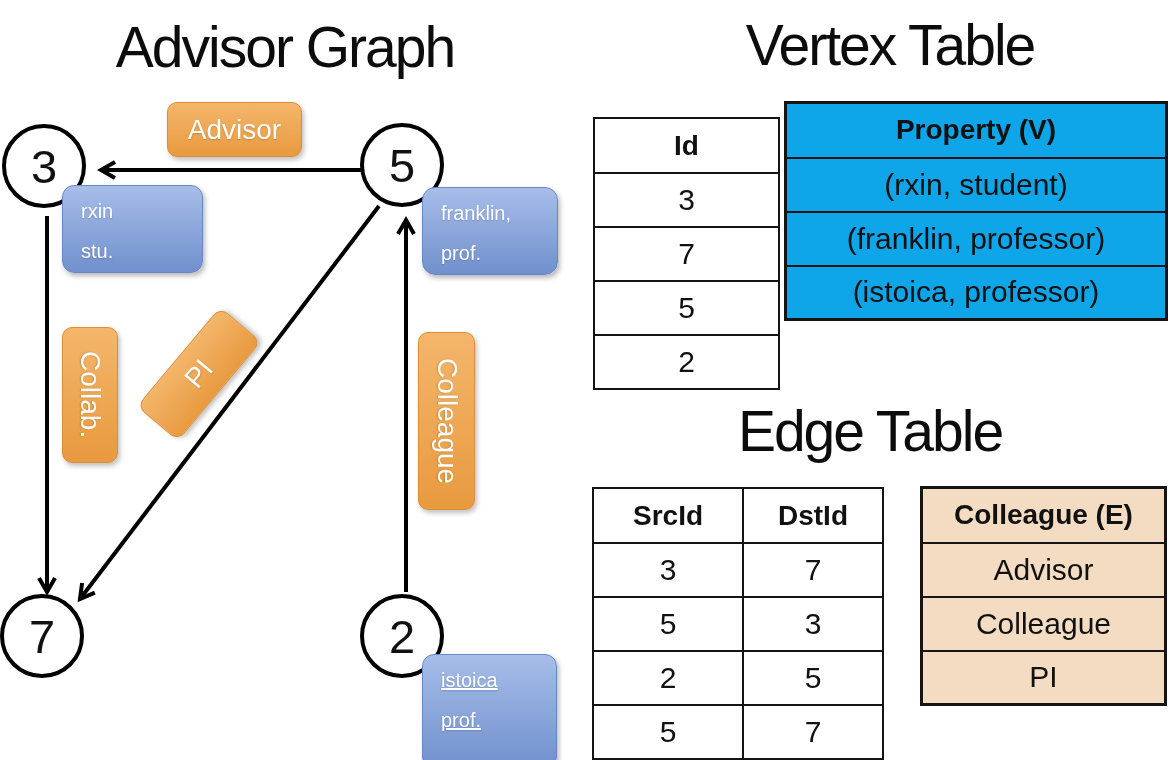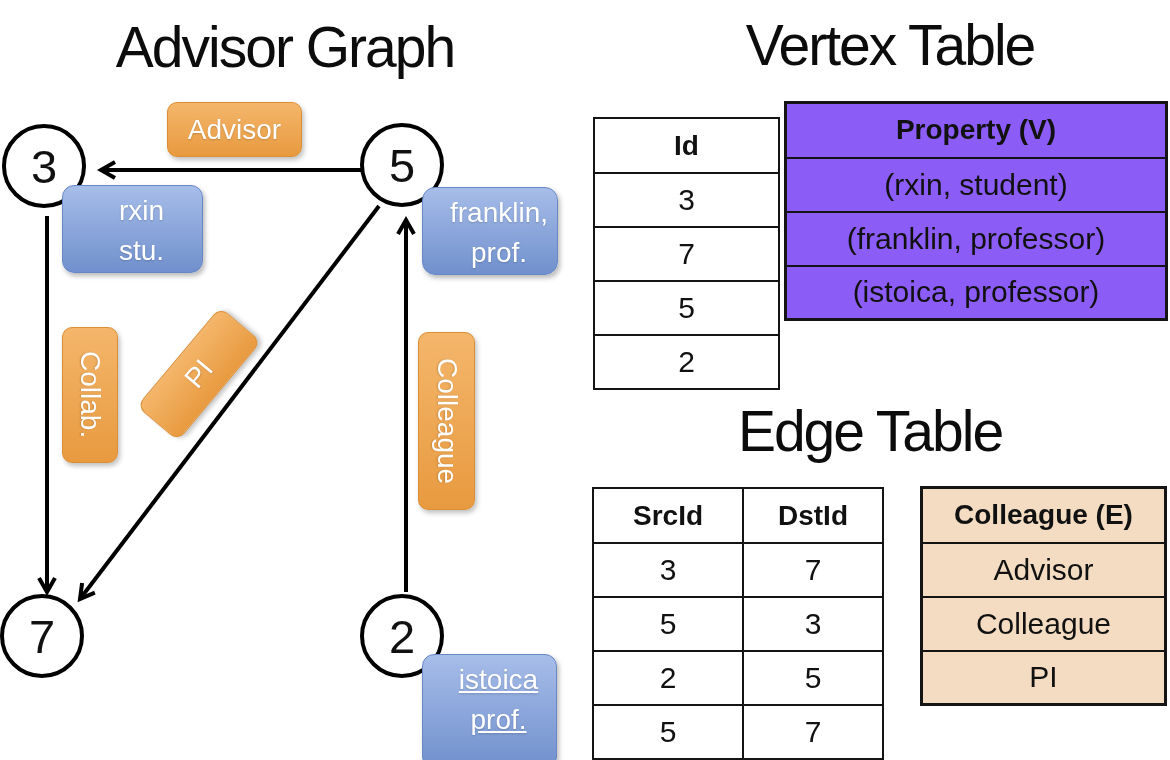--- a/index.html
+++ b/index.html
@@ -30,36 +30,36 @@
                 display:flex; align-items:center; justify-content:center;
                 font-size:28px; text-shadow:0 1px 2px rgba(0,0,0,0.18);
                 box-shadow:2px 3px 5px rgba(0,0,0,0.25); }
   #elabel-advisor   { left:167px; top:102px; width:135px; height:55px; }
   #elabel-collab    { left:62px;  top:327px; width:56px;  height:136px; writing-mode:vertical-rl; }
   #elabel-colleague { left:418px; top:332px; width:57px;  height:178px; writing-mode:vertical-rl; }
   #elabel-pi        { left:134px; top:347px; width:130px; height:54px; transform:rotate(-50deg); }
 
   .vertex-label { position:absolute; z-index:4; border-radius:12px;
                   background:linear-gradient(180deg,#A7BDE9 0%,#7090CD 100%);
-                  border:1px solid #6787C5; color:#fff; font-size:28px; line-height:40px;
+                  border:1px solid #6787C5; color:#fff; font-size:20px; line-height:40px;
                   padding:5px 0 0 18px; text-shadow:0 1px 2px rgba(0,0,0,0.18);
-                  box-shadow:2px 3px 5px rgba(0,0,0,0.28);text-align:center; }
+                  box-shadow:2px 3px 5px rgba(0,0,0,0.28); }
   #vlabel-3 { left:62px;  top:185px; width:141px; height:88px; }
   #vlabel-5 { left:422px; top:187px; width:136px; height:88px;border-radius:13px; }
   #vlabel-7 { left:62px;  top:650px; width:138px; height:90px; }
   #vlabel-2 { left:422px; top:654px; width:135px; height:115px;text-decoration:underline; }
 
   table { border-collapse:collapse; table-layout:fixed; position:absolute; }
   td,th { border:2px solid #141414; text-align:center; vertical-align:middle;
           font-weight:400; overflow:hidden; white-space:nowrap; }
   th { font-weight:700; font-size:28px; height:55px; }
   td { font-size:30px; height:54px; }
 
   #vt-id   { left:593px; top:102px; width:187px; background:#fff;margin-top:15px; }
-  #vt-prop { left:784px; top:101px; width:384px; background:#8b5cf6; border:3px solid #141414; }
+  #vt-prop { left:784px; top:101px; width:384px; background:#0ea5e9; border:3px solid #141414; }
   #et-ids  { left:592px; top:487px; width:290px; background:#fff;padding-left:8px; }
   #et-ids col.c1 { width:150px; } #et-ids col.c2 { width:140px; }
   #et-prop { left:920px; top:486px; width:247px; background:#F3DCC1; border:3px solid #141414; }
   #et-prop th, #et-prop td, #vt-prop th, #vt-prop td { border-left:none; border-right:none; }
 </style>
 </head>
 <body>
 
 <div class="stage">
 

